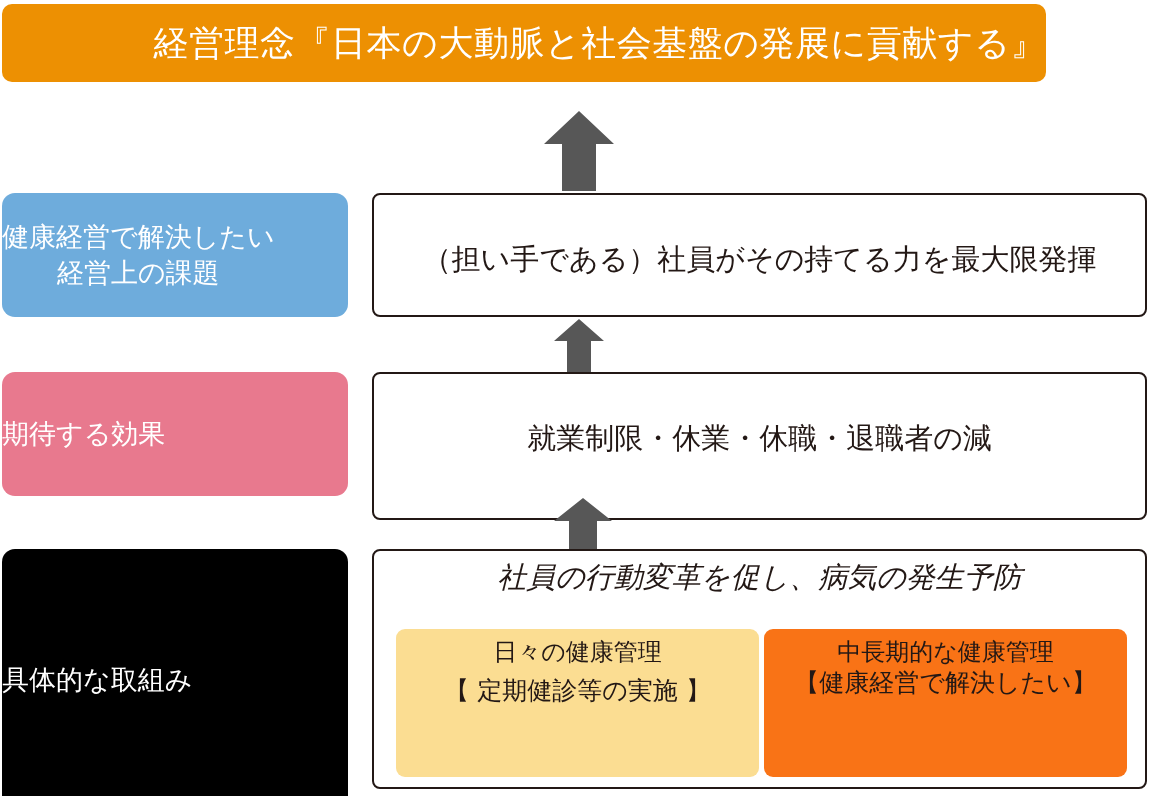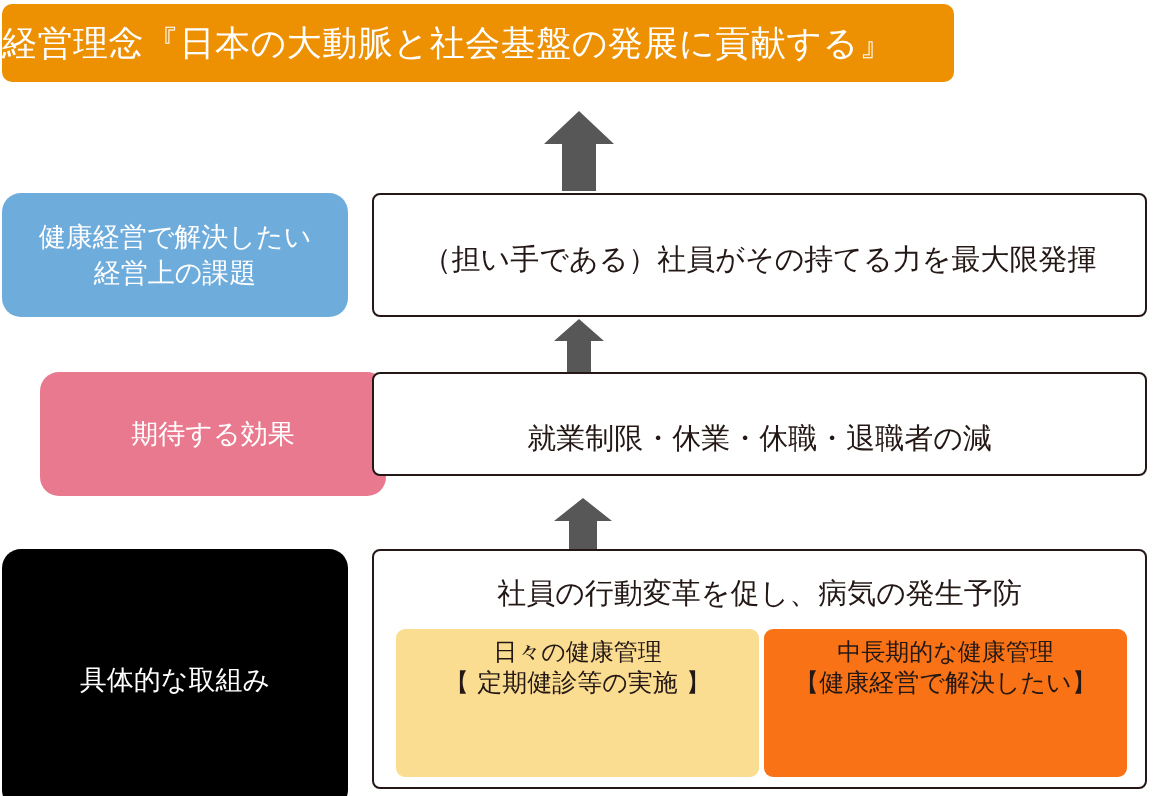--- a/index.html
+++ b/index.html
@@ -19,88 +19,87 @@
     position: relative;
     width: 1160px;
     height: 796px;
   }
 
   
   .banner {
     position: absolute;
     left: 2px;
     top: 4px;
-    width: 952px;
+    width: 1044px;
     height: 78px;
     background: var(--brand-orange, #ED9002);
     border-radius: 10px;
     display: flex;
     align-items: center;
-    justify-content: flex-start;
+    justify-content: flex-end;
     box-sizing: border-box;
   }
   .banner-text {
     color: #ffffff;
     font-size: 35px;
     line-height: 1;
     letter-spacing: 0.5px;
     white-space: nowrap;
     font-weight: 400;
   }
 
   
   .chip {
     position: absolute;
     left: 2px;
     width: 346px;
-    border-radius: 19px;
+    border-radius: 13px;
     display: flex;
     align-items: center;
-    justify-content: center;
     box-sizing: border-box;
     text-align: center;
   }
   .chip-text {
     color: #ffffff;
     font-size: 27px;
     line-height: 1.32;
     white-space: pre-line;
   }
   .chip-blue   { top: 193px; height: 124px; background: #6EACDC; }
-  .chip-pink   { top: 372px; height: 124px; background: #E8798E; margin-left: 38px; }
+  .chip-pink   { top: 372px; height: 124px; background: #E8798E; }
   .chip-purple { top: 549px; height: 260px; background: #000000; }
   .chip-purple .chip-text { margin-top: 1px; }
 
   
   .panel {
     position: absolute;
     left: 372px;
     width: 775px;
     background: #ffffff;
     border: 2px solid #231815;
     border-radius: 8px;
     box-sizing: border-box;
   }
   .panel-top    { top: 193px; height: 124px; }
-  .panel-mid    { top: 372px; height: 104px; }
+  .panel-mid    { top: 372px; height: 148px; }
   .panel-bottom { top: 549px; height: 240px; }
 
   .panel-heading {
     position: absolute;
     left: 0;
     width: 100%;
     text-align: center;
     font-size: 29px;
     line-height: 1;
     color: #231815;
     white-space: nowrap;
   }
   .panel-top .panel-heading    { top: 50px; }
   .panel-mid .panel-heading    { top: 50px; }
-  .panel-bottom .panel-heading { top: 28px; }
+  .panel-bottom .panel-heading { top: 12px; font-style: italic; }
 
   
   .cards {
     position: absolute;
     left: 22px;
     top: 78px;
     width: 731px;
     display: flex;
     justify-content: space-between;
   }
@@ -122,21 +121,21 @@
     line-height: 1.22;
     color: #231815;
     white-space: nowrap;
   }
   .card-line {
     font-size: 25px;
     line-height: 1.26;
     color: #231815;
     white-space: nowrap;
   }
-  .card-line.first { }
+  .card-line.first { margin-top: 8px; }
 
   
   .arrow {
     position: absolute;
     display: block;
   }
   .arrow-large { left: 544px; top: 111px; width: 70px;  height: 80px; }
   .arrow-mid   { left: 554px; top: 319px; width: 50px;  height: 54px; }
   .arrow-small { left: 554px; top: 498px; width: 58px;  height: 52px; }
 </style>

